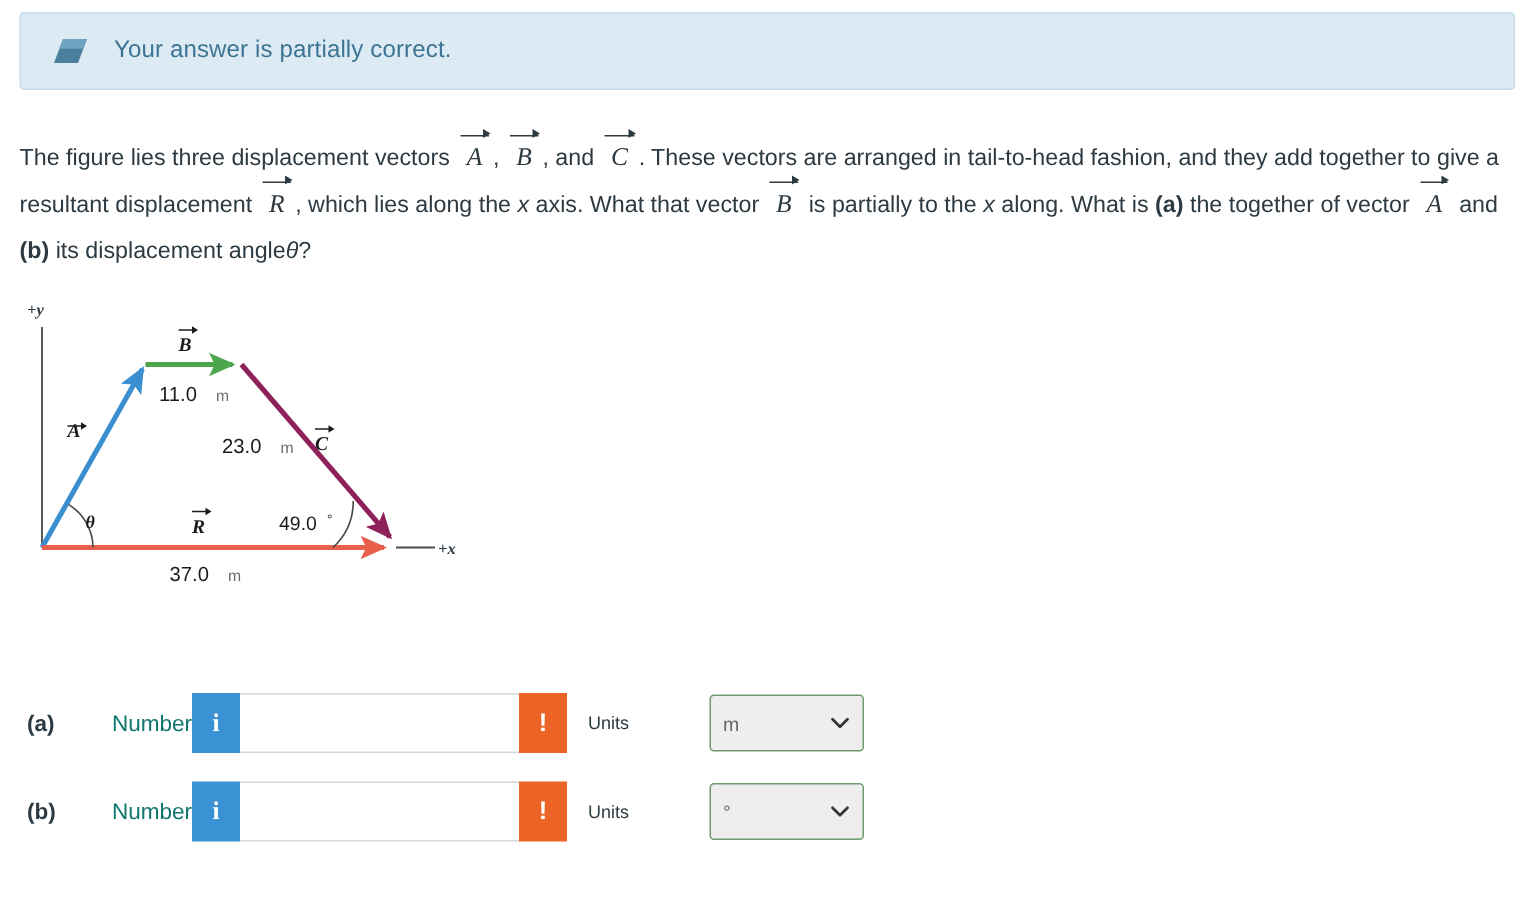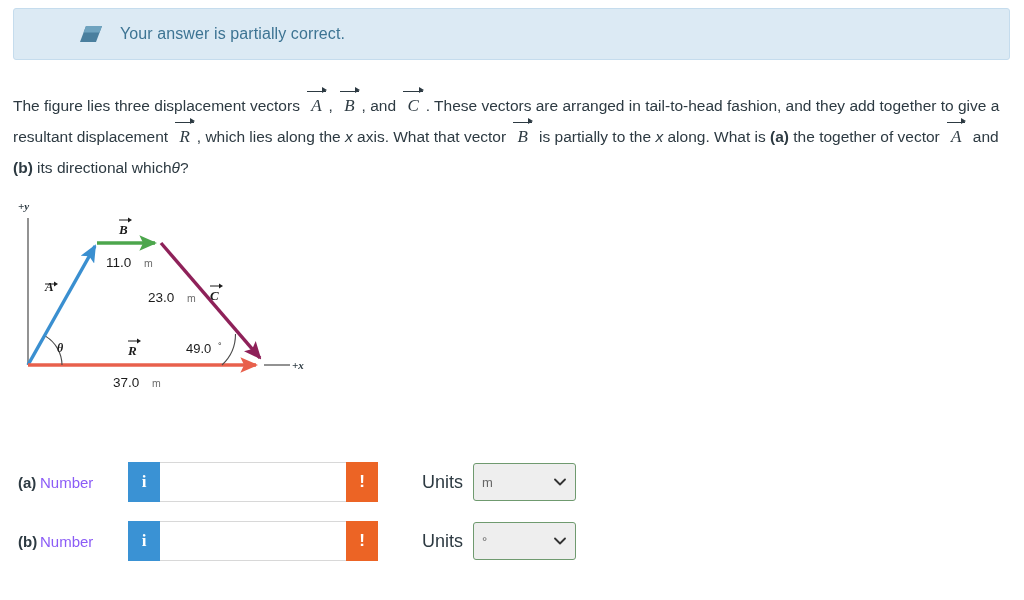--- a/index.html
+++ b/index.html
@@ -22,21 +22,20 @@
     left: 13px;
     top: 8px;
     width: 997px;
     height: 52px;
     box-sizing: border-box;
     background: #dceaf4;
     border: 1px solid #c5dced;
     border-radius: 3px;
     display: flex;
     align-items: center;
-    padding-left: 44px;
   }
   .banner-icon {
     width: 26px;
     height: 22px;
     margin-left: 20px;
     margin-right: 16px;
     flex: 0 0 auto;
     display: block;
   }
   .banner-text {
@@ -118,21 +117,22 @@
     text-align: left;
     padding-left: 18px;
     box-sizing: border-box;
     font-size: 15px;
     font-weight: bold;
     color: #2d3a42;
   }
   .ans-label {
     width: 88px;
     font-size: 15px;
-    color: #8b5cf6;
+    color: #0f766e;
+    text-align: right;
   }
   .input-group {
     display: flex;
     align-items: stretch;
     height: 40px;
     width: 250px;
     box-sizing: border-box;
   }
   .info-btn {
     width: 32px;
@@ -168,23 +168,23 @@
     font-size: 17px;
     display: flex;
     align-items: center;
     justify-content: center;
     border: none;
     cursor: pointer;
     flex: 0 0 auto;
   }
   .units-label {
     width: 95px;
-    padding-left: 44px;
-    box-sizing: border-box;
-    font-size: 18px;
+    padding-left: 14px;
+    box-sizing: border-box;
+    font-size: 12px;
     color: #2d3a42;
   }
   .units-select {
     width: 103px;
     height: 38px;
     box-sizing: border-box;
     border: 1px solid #6f9a6f;
     border-radius: 3px;
     background: #eeeeee;
     color: #666666;
@@ -232,21 +232,21 @@
   <span>axis. What that vector</span>
   <span class="vec">B</span>
   <span>is partially to the</span>
   <span class="ital">x</span>
   <span>along. What is</span>
   <span class="b">(a)</span>
   <span>the together of vector</span>
   <span class="vec">A</span>
   <span>and</span>
   <span class="b">(b)</span>
-  <span>its directional which</span><span class="ital">θ</span><span>?</span>
+  <span>its displacement angle</span><span class="ital">θ</span><span>?</span>
 </div>
 
 <div class="figure">
   <svg width="340" height="205" viewBox="0 0 340 205">
     <defs>
       <marker id="ah-blue" markerWidth="5.2" markerHeight="4.6" refX="4.6" refY="2.3" orient="auto">
         <path d="M0,0 L5.2,2.3 L0,4.6 L1.1,2.3 Z" fill="#3a8fd0"></path>
       </marker>
       <marker id="ah-green" markerWidth="5.2" markerHeight="4.6" refX="4.6" refY="2.3" orient="auto">
         <path d="M0,0 L5.2,2.3 L0,4.6 L1.1,2.3 Z" fill="#4ca64c"></path>

